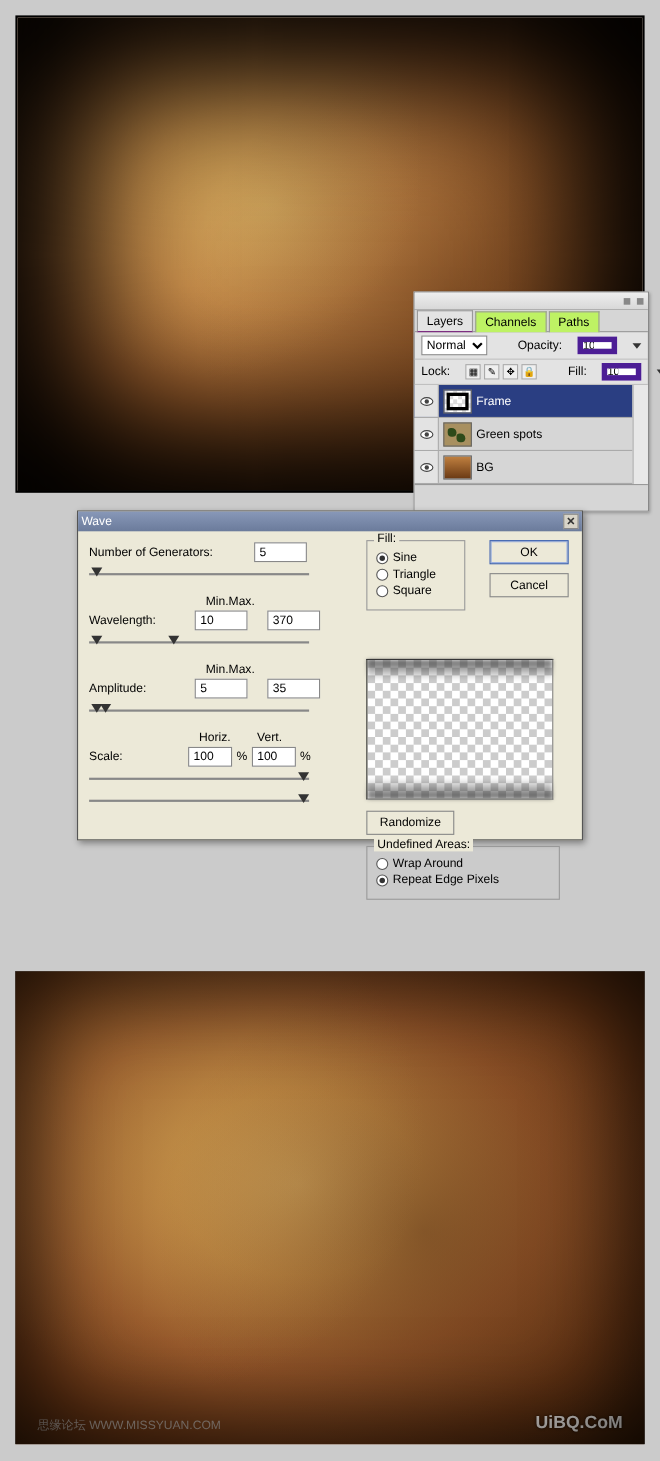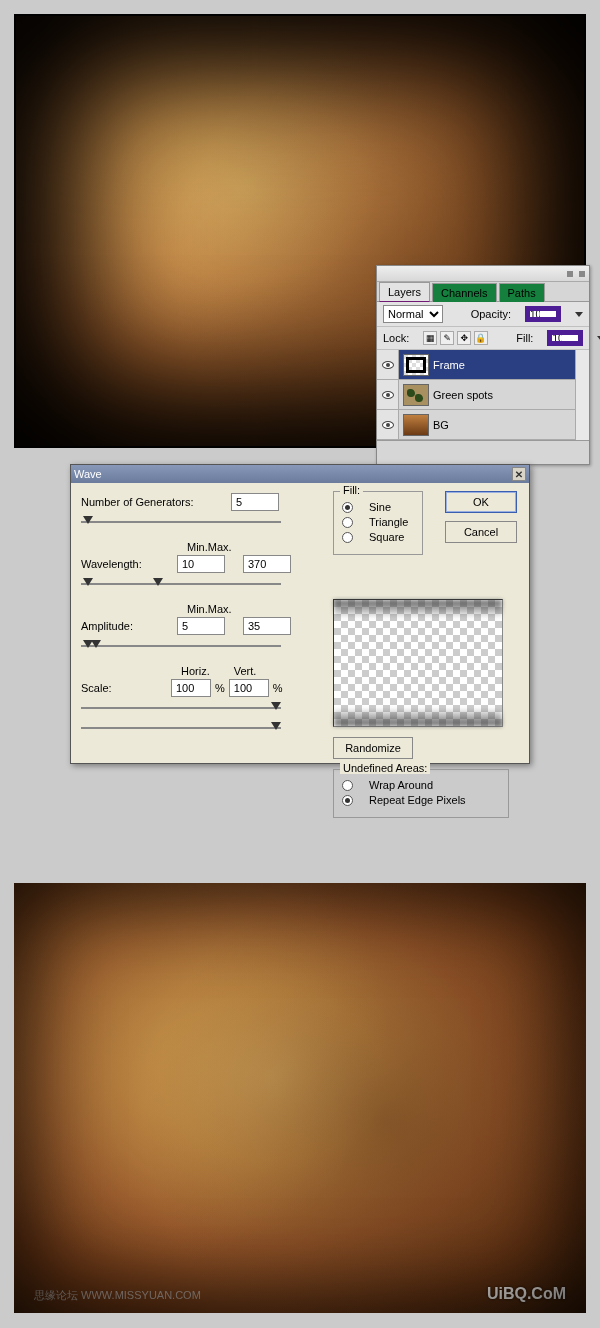--- a/index.html
+++ b/index.html
@@ -12,21 +12,21 @@
 
   .texture2 { position: absolute; left: 14px; top: 883px; width: 572px; height: 430px; background: radial-gradient(ellipse at 45% 45%, #d0a05a 0%, #be8542 25%, #95562a 50%, #5e3012 75%, #2a1505 100%); }
   .texture2::before { content:''; position:absolute; inset:0; background: radial-gradient(circle at 25% 35%, rgba(190,150,75,0.35) 0%, transparent 45%), radial-gradient(circle at 65% 55%, rgba(80,45,18,0.5) 0%, transparent 55%); }
   .texture2::after { content:''; position:absolute; inset:0; box-shadow: inset 0 0 80px 20px rgba(0,0,0,0.6); }
 
   
   .layers-panel { position: absolute; left: 376px; top: 265px; width: 214px; background: #e3e3e3; border: 1px solid #888; font-size: 11px; box-shadow: 1px 1px 3px rgba(0,0,0,0.3); }
   .lp-titlebar { height: 16px; background: linear-gradient(#eee,#d8d8d8); border-bottom: 1px solid #aaa; display:flex; justify-content:flex-end; align-items:center; gap:6px; padding: 0 4px; }
   .lp-titlebar span { width:6px; height:6px; background:#888; }
   .lp-tabs { display:flex; background:#d6d6d6; border-bottom:1px solid #999; height:20px; align-items:flex-end; }
-  .lp-tab { padding: 3px 8px; font-size: 11px; border: 1px solid #999; border-bottom: none; margin-left: 2px; background: #15803d; position: relative; top:1px; }
+  .lp-tab { padding: 3px 8px; font-size: 11px; border: 1px solid #999; border-bottom: none; margin-left: 2px; background: #bef264; position: relative; top:1px; }
   .lp-tab.active { background:#e3e3e3; border-bottom: 1px solid #701a75; }
   .lp-row { display:flex; align-items:center; padding: 3px 6px; border-bottom: 1px solid #c0c0c0; gap: 14px; }
   .lp-select { width: 90px; height: 18px; font-size: 11px; background: #fff; border: 1px solid #888; }
   .lp-label { font-size: 11px; }
   .lp-input { width: 36px; height: 16px; font-size: 10px; border: 5px solid #4c1d95; text-align: right; padding-right: 16px; }
   .arrow { width:0; height:0; border-left:4px solid transparent; border-right:4px solid transparent; border-top:5px solid #333; display:inline-block; }
   .lock-icons { display:flex; gap:3px; }
   .lock-ic { width:14px; height:14px; border:1px solid #aaa; background:#efefef; display:flex; align-items:center; justify-content:center; font-size:9px; }
   .layer-list { background: #d6d6d6; }
   .layer-row { display:flex; align-items:center; height:30px; border-bottom: 1px solid #aaa; }
@@ -53,21 +53,21 @@
   .fld-label { font-size: 11px; }
   .num-input { width: 48px; height: 18px; border: 1px solid #888; background:#fff; font-size:11px; text-align:left; padding-left:4px; }
   .slider { width: 200px; height: 16px; position:relative; margin: 2px 0 10px 0; }
   .slider-track { position:absolute; left:0; right:0; top:6px; height:2px; background:#888; }
   .slider-thumb { position:absolute; top:1px; width:0; height:0; border-left:5px solid transparent; border-right:5px solid transparent; border-top:8px solid #333; }
   .dbl-hdr { display:flex; font-size:11px; margin-left: 106px; margin-bottom:2px; }
   .pct { font-size:11px; margin: 0 4px; }
 
   .type-group { position:absolute; left: 262px; top: 8px; width: 90px; border: 1px solid #999; padding: 6px 8px 8px 8px; }
   .group-title { position:absolute; top:-8px; left:6px; background:#ece9d8; padding: 0 3px; font-size:11px; }
-  .radio-row { display:flex; align-items:center; gap:16px; font-size:11px; margin: 3px 0; }
+  .radio-row { display:flex; align-items:center; gap:4px; font-size:11px; margin: 3px 0; }
   .radio { width:11px; height:11px; border:1px solid #555; border-radius:50%; display:flex; align-items:center; justify-content:center; background:#fff; }
   .radio.checked::after { content:''; width:5px; height:5px; background:#333; border-radius:50%; }
 
   .preview { position:absolute; left: 262px; top: 116px; width: 170px; height: 128px; border: 1px inset #888; background: repeating-conic-gradient(#fff 0 25%, #ccc 0 50%) 0 0/14px 14px; }
   .preview::before { content:''; position:absolute; left:0; right:0; top:0; height:18px; background: linear-gradient(rgba(60,60,60,0.8), rgba(60,60,60,0)); filter: blur(2px); }
   .preview::after { content:''; position:absolute; left:0; right:0; bottom:0; height:18px; background: linear-gradient(rgba(60,60,60,0), rgba(60,60,60,0.8)); filter: blur(2px); }
 
   .dlg-btn { width: 72px; height: 22px; background:#ece9d8; border:1px solid #888; font-size:11px; display:flex; align-items:center; justify-content:center; }
   .ok-btn { position:absolute; right: 12px; top: 8px; border: 1px solid #3a5fb0; box-shadow: inset 0 0 0 1px #9ab0e0; }
   .cancel-btn { position:absolute; right: 12px; top: 38px; }

